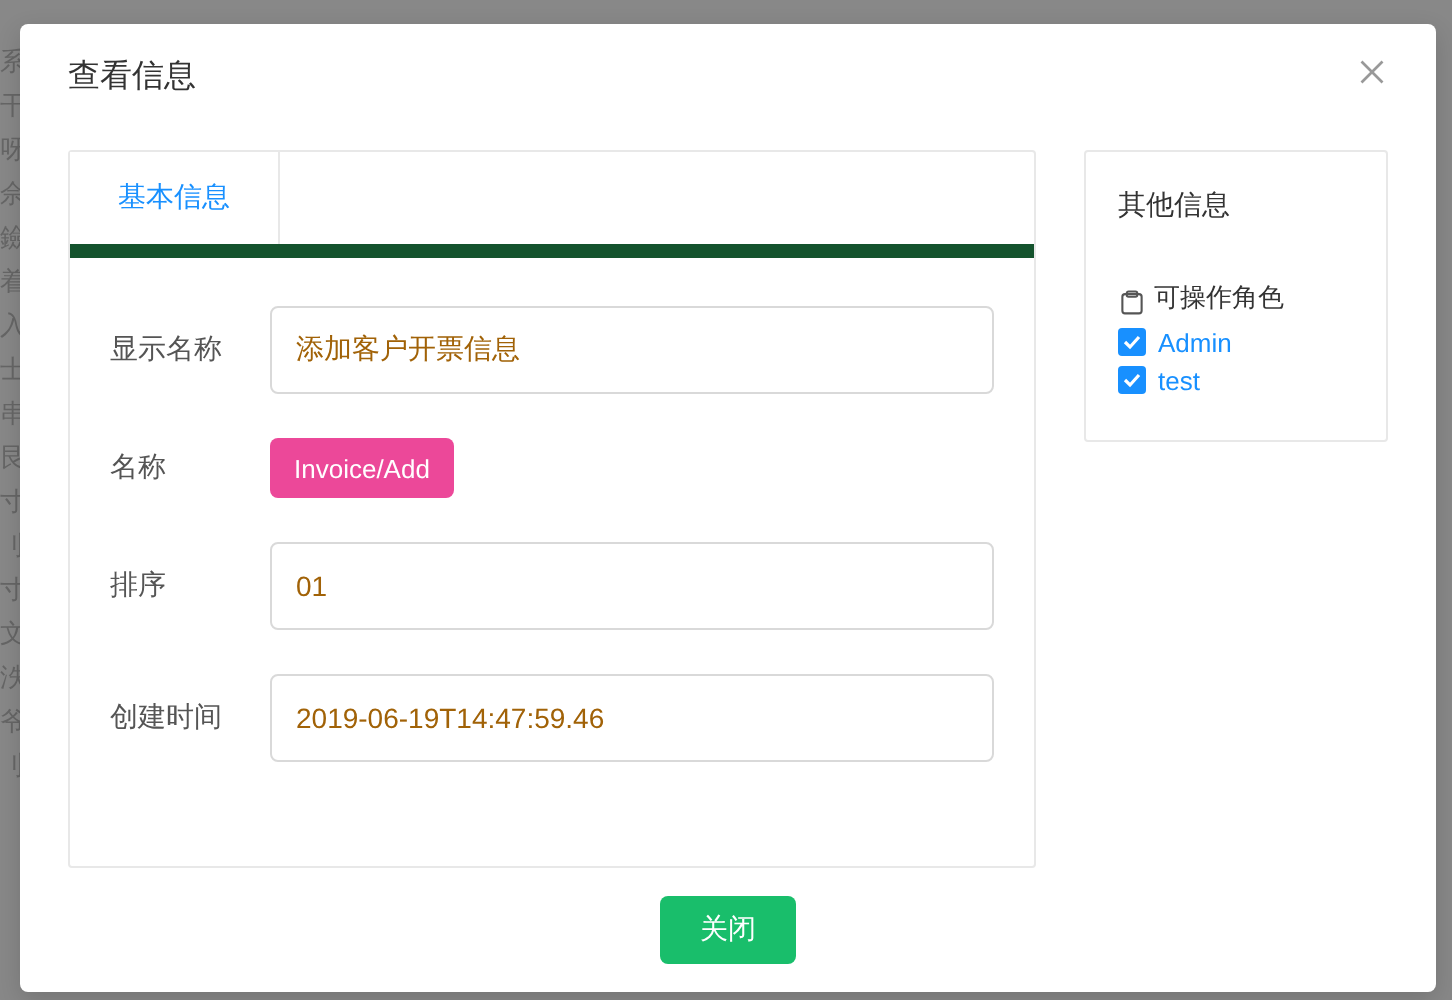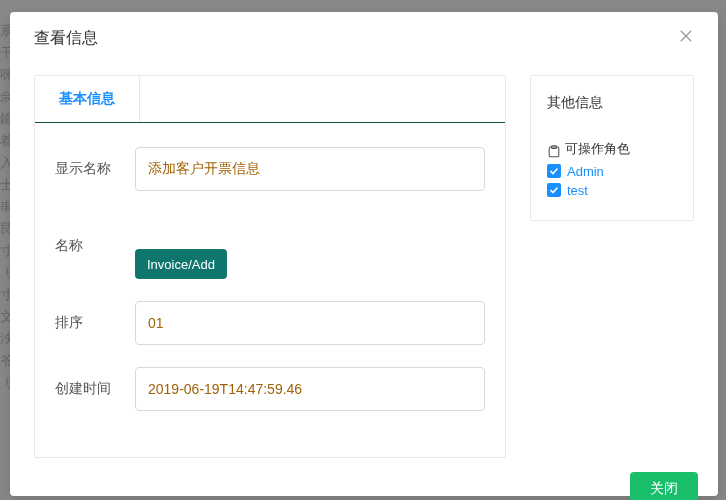--- a/index.html
+++ b/index.html
@@ -71,22 +71,21 @@
       display: flex;
       gap: 24px;
     }
     .left-panel {
       flex: 1;
       border: 1px solid #e8e8e8;
       border-radius: 2px;
     }
     .tabs {
       display: flex;
-      border-bottom: 1px solid #14532d;
-      font-weight: bold;
+      border-bottom: 7px solid #14532d;
     }
     .tab {
       padding: 14px 24px;
       cursor: pointer;
       color: #1890ff;
       border-right: 1px solid #e8e8e8;
       background: #fff;
       font-size: 14px;
     }
     .tab-content {
@@ -112,30 +111,29 @@
       padding: 0 12px;
       display: flex;
       align-items: center;
       color: #a16207;
       font-size: 14px;
     }
     .badge-green {
       display: inline-flex;
       align-items: center;
       height: 30px;
-      background: #0f766e;
+      background: #ec4899;
       color: #fff;
       padding: 0 12px;
       border-radius: 4px;
       font-size: 13px;
       font-weight: 500;
-      margin-top: 36px;
     }
     .right-panel {
-      width: 164px;
+      width: 152px;
       border: 1px solid #e8e8e8;
       border-radius: 2px;
       padding: 18px 16px;
       align-self: flex-start;
     }
     .right-title {
       color: #333;
       font-size: 14px;
       margin-bottom: 28px;
     }
@@ -171,21 +169,21 @@
       width: 10px;
       height: 10px;
     }
     .role-label {
       color: #1890ff;
       font-size: 13px;
     }
     .modal-footer {
       padding: 14px 20px;
       display: flex;
-      justify-content: flex-end;
+      justify-content: center;
     }
     .btn-close {
       background: #19be6b;
       color: #fff;
       border: none;
       padding: 8px 20px;
       border-radius: 4px;
       font-size: 14px;
       cursor: pointer;
     }

